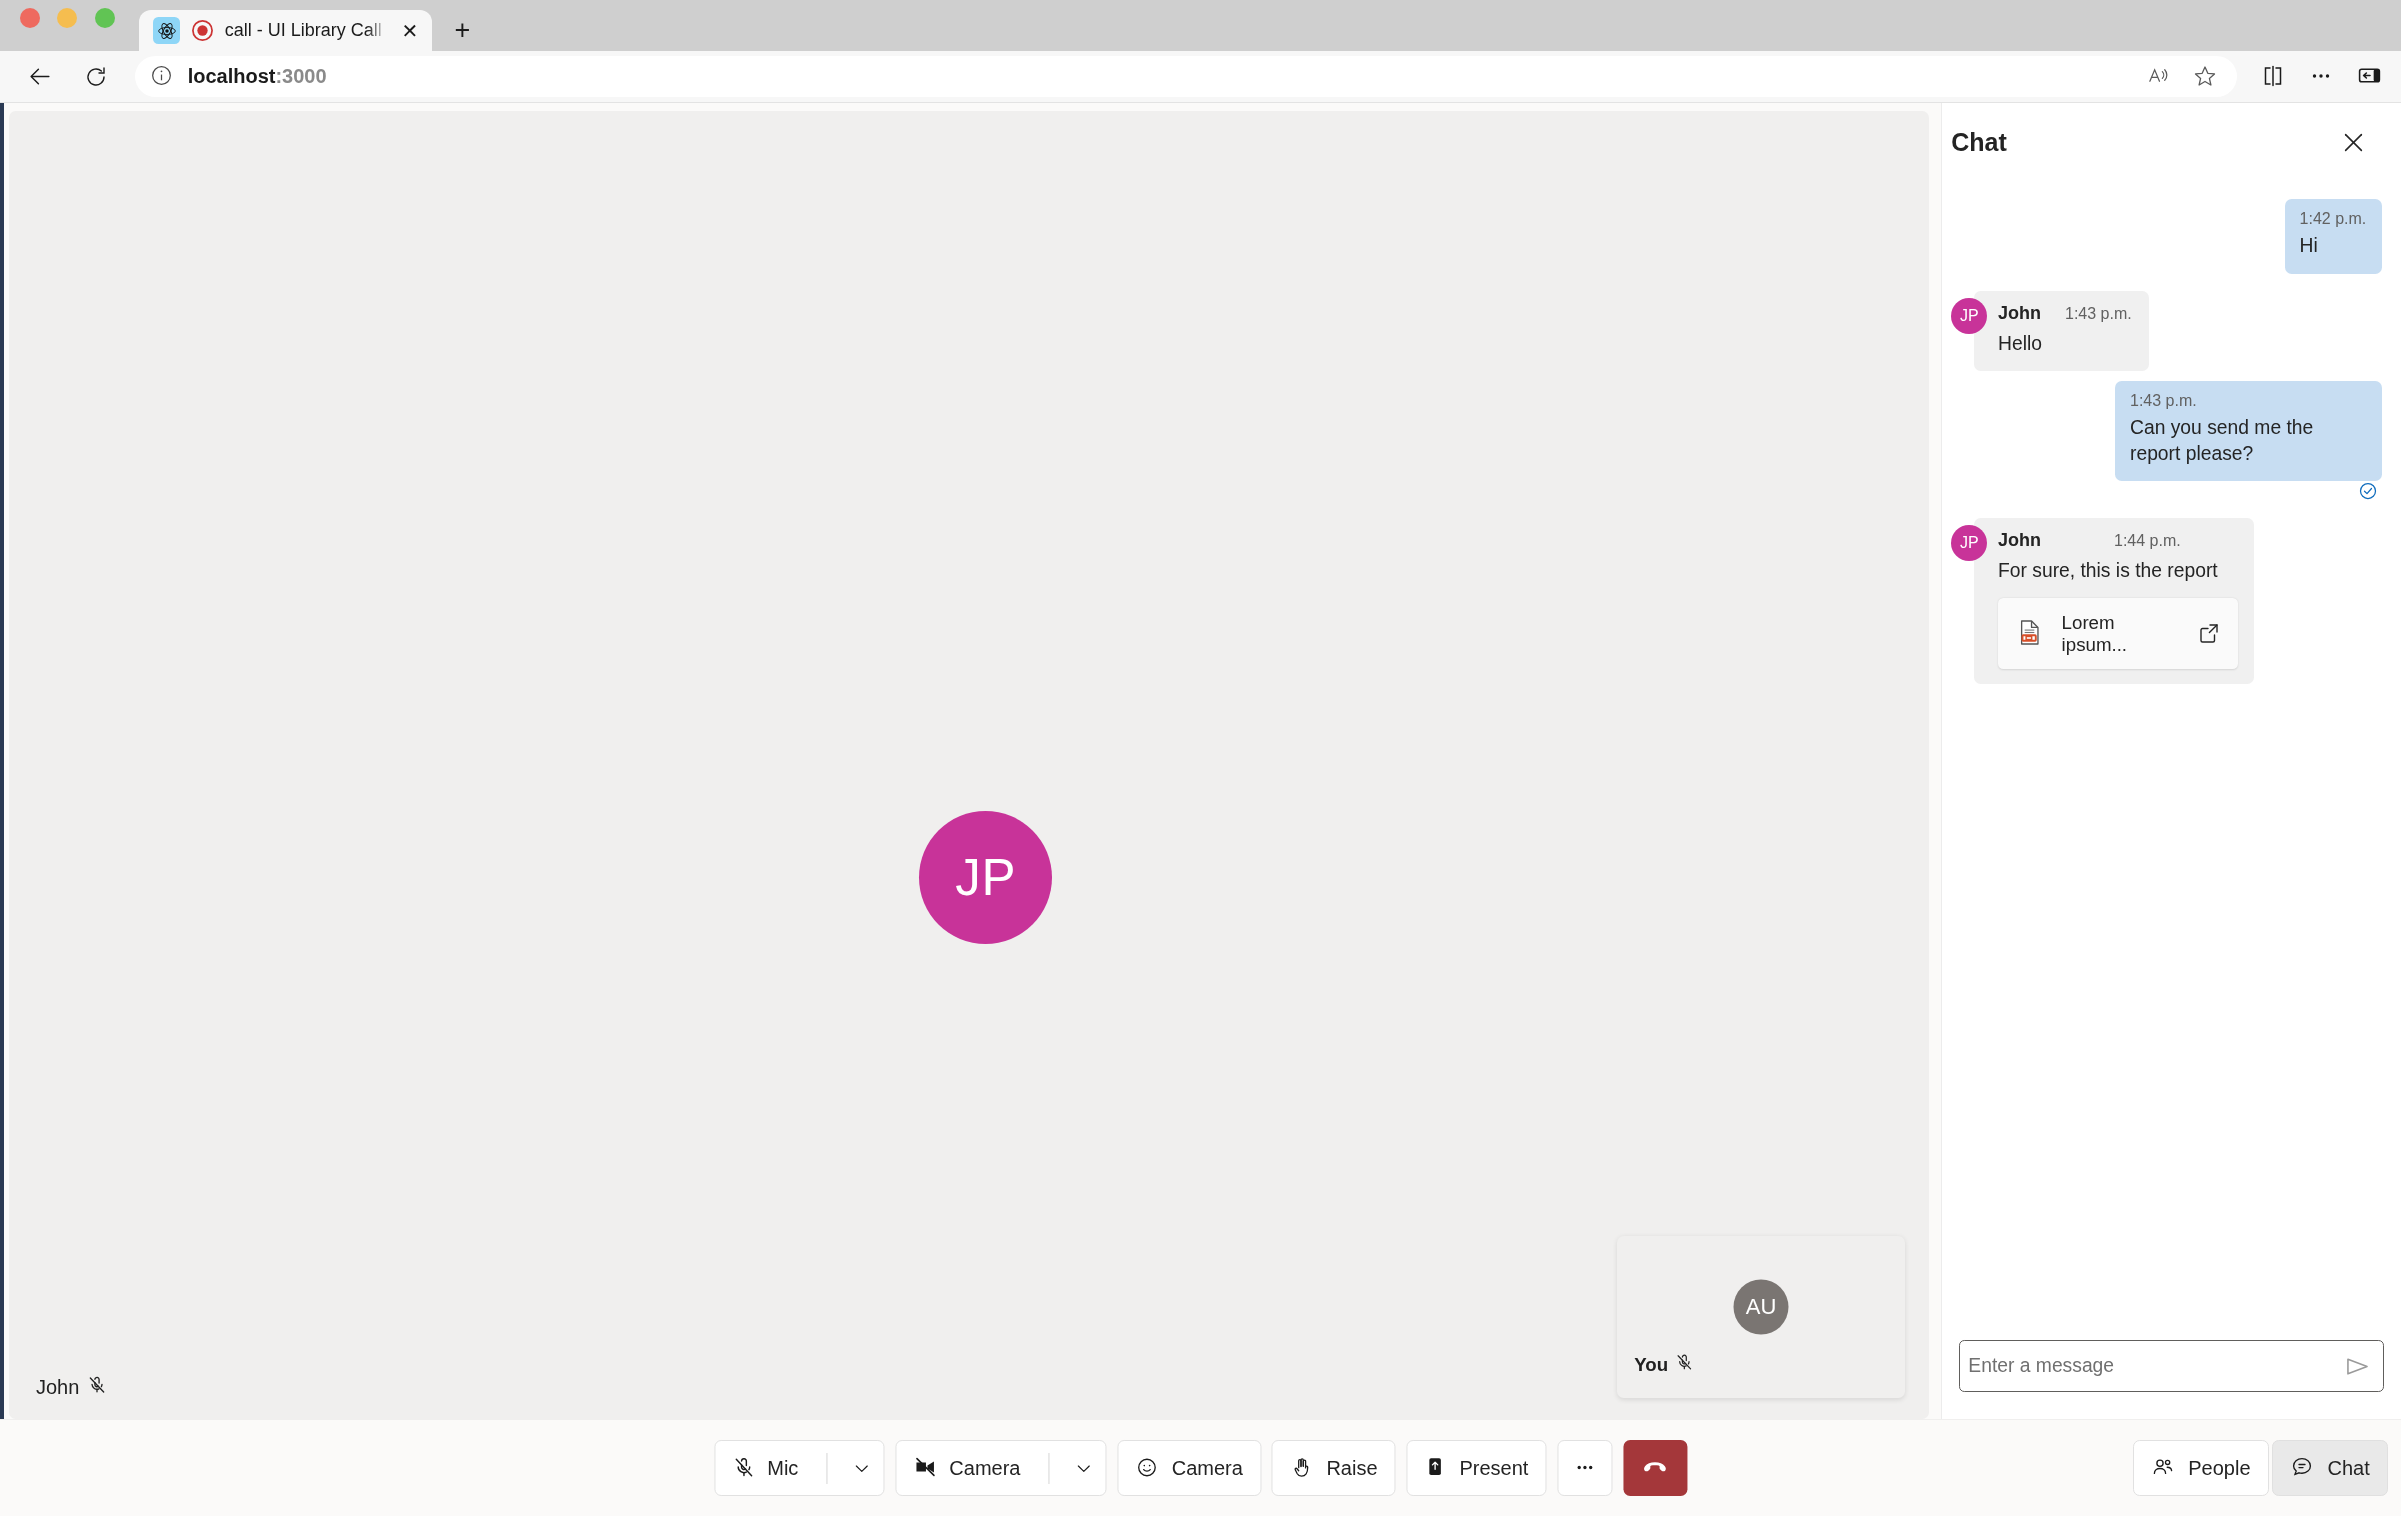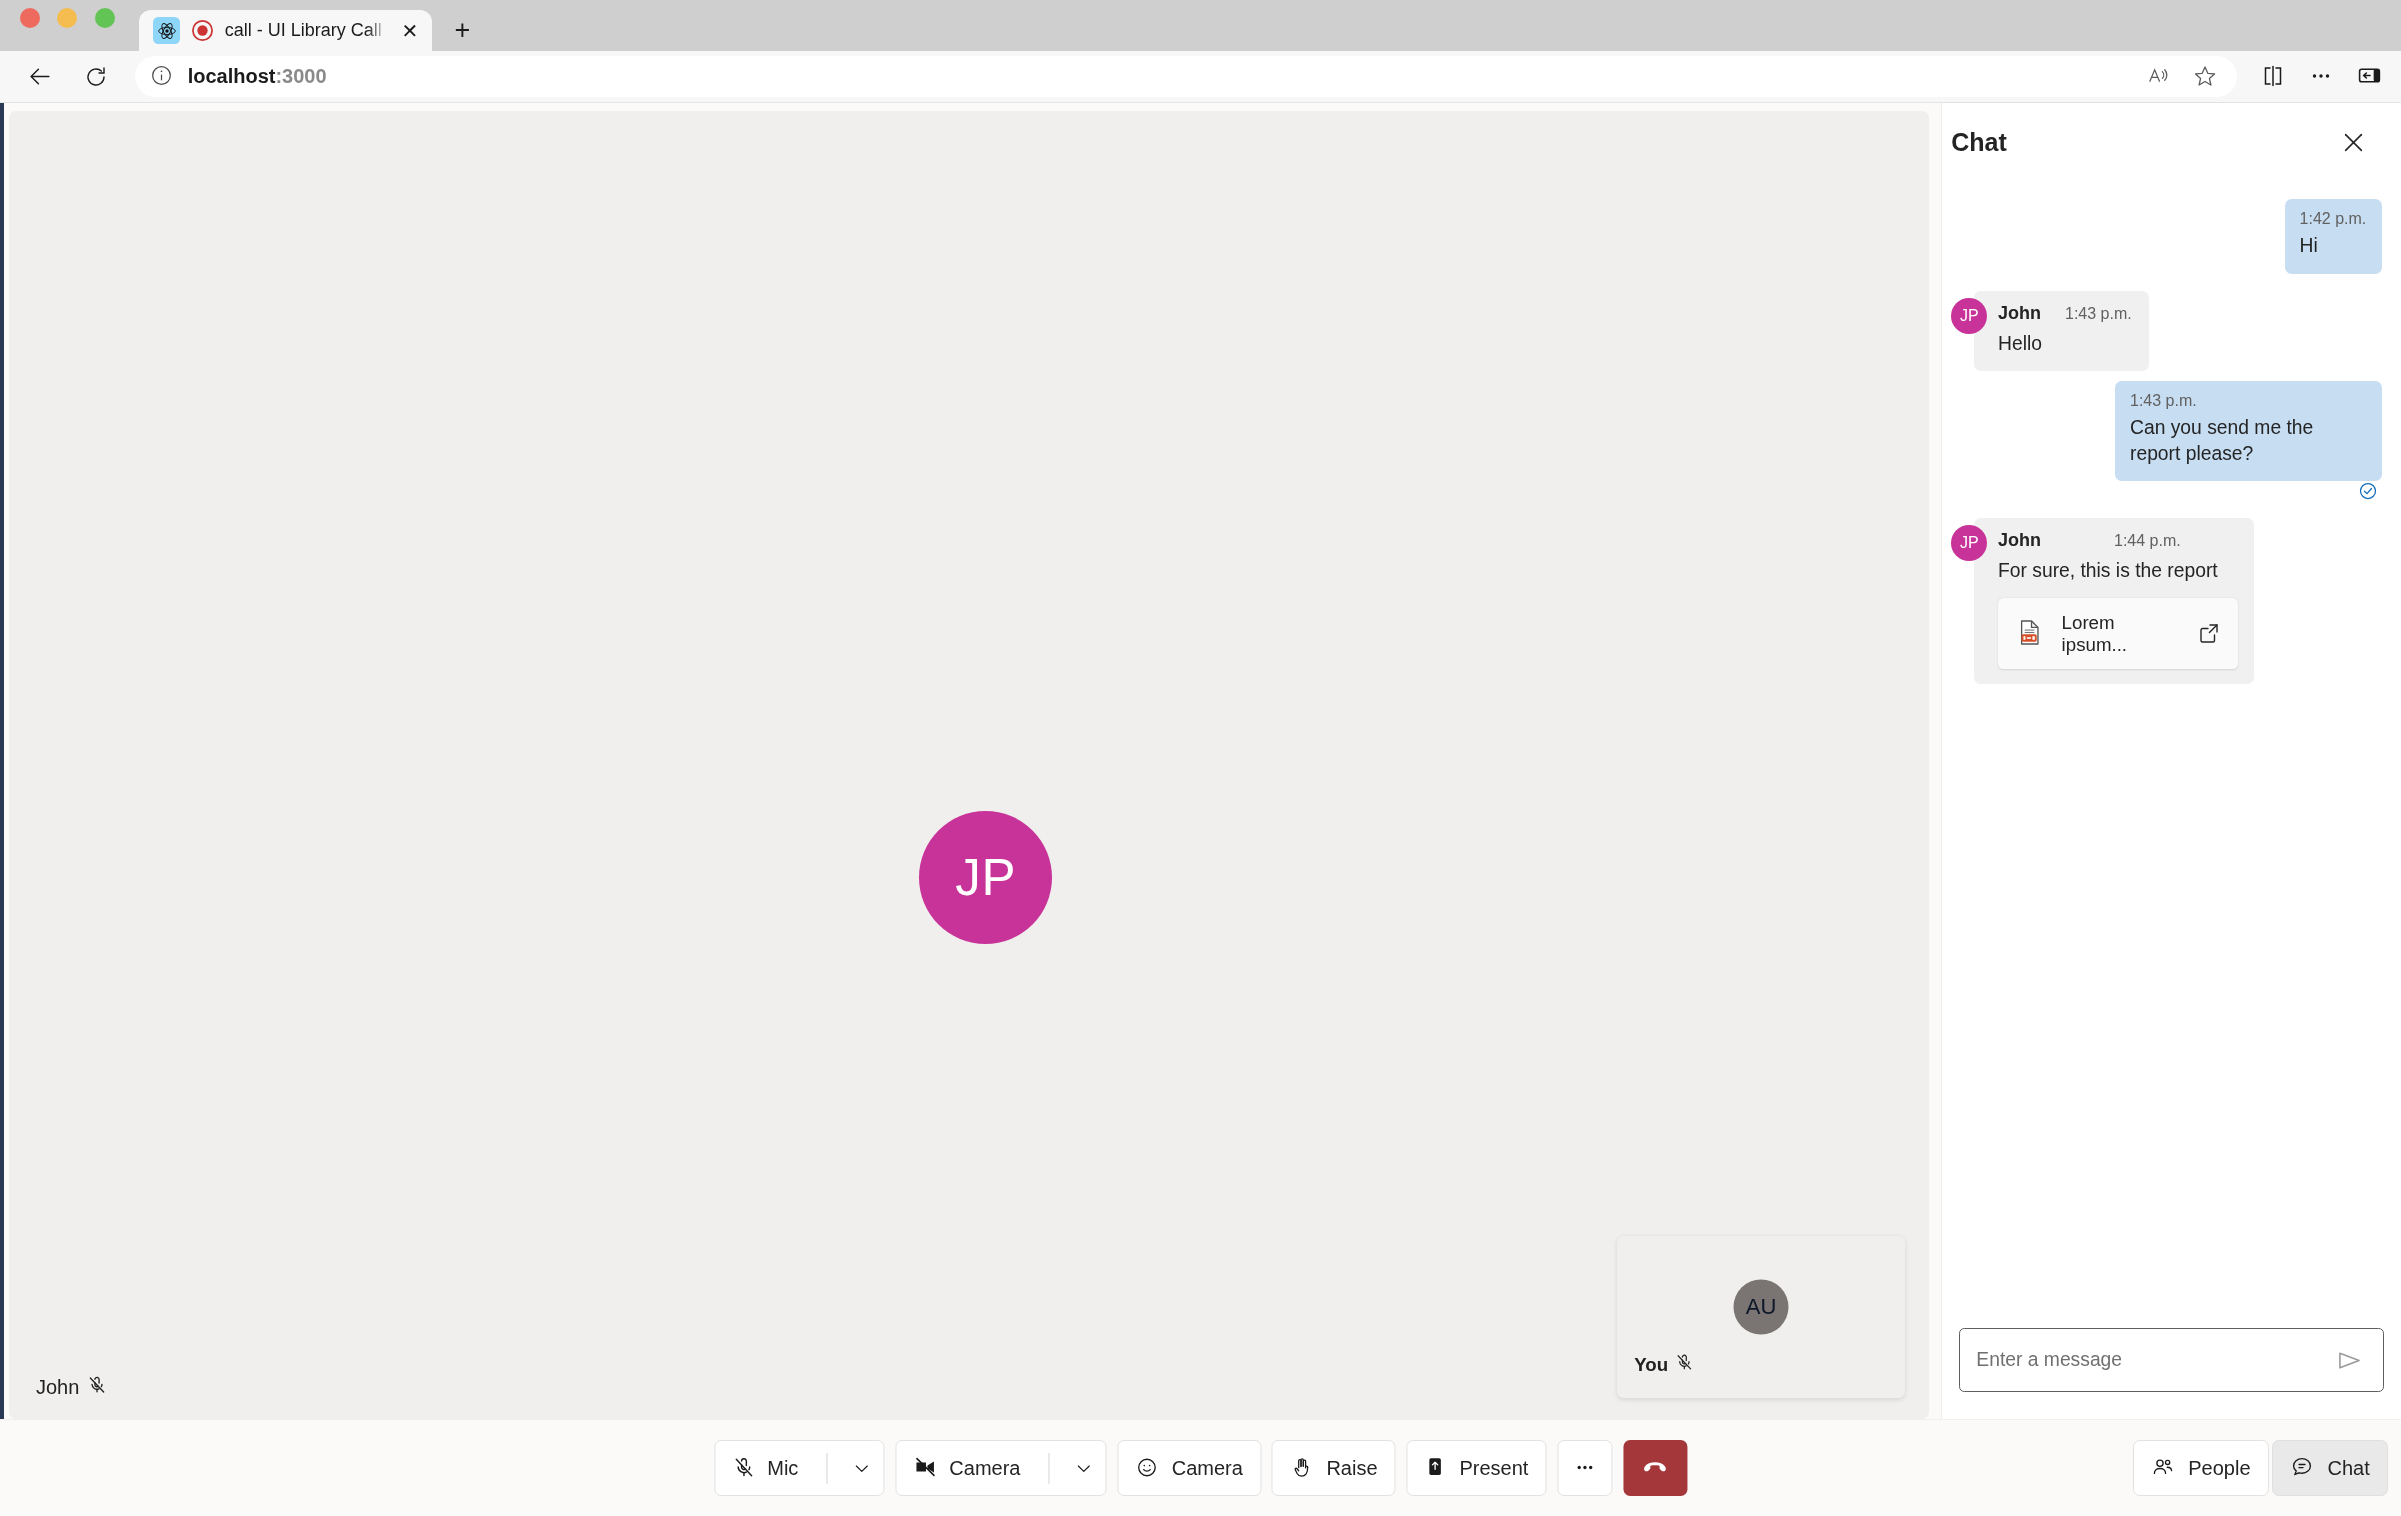--- a/index.html
+++ b/index.html
@@ -83,21 +83,21 @@
     display: flex; align-items: center; gap: 8px;
     font-size: 20px; color: #212121; padding: 4px 6.7px; border-radius: 4px;
   }
   .pip {
     position: absolute; right: 24px; bottom: 21.3px; width: 288px; height: 162px;
     background: #f0efee; border-radius: 6.7px;
     box-shadow: 0 1.3px 5.3px rgba(0,0,0,0.10); overflow: hidden;
   }
   .pip-avatar {
     position: absolute; left: 50%; top: 44%; transform: translate(-50%,-50%);
-    width: 55px; height: 55px; border-radius: 50%; background: #7a7572; color: #0f172a;
+    width: 55px; height: 55px; border-radius: 50%; background: #7a7572; color: #ffffff;
     display: flex; align-items: center; justify-content: center; font-size: 22px;
   }
   .pip-label {
     position: absolute; left: 17.3px; bottom: 21px; display: flex; align-items: center; gap: 6.7px;
     font-size: 18.7px; color: #212121; font-weight: 600;
   }
 
   
   .chatpane {
     width: 460px; flex: none; background: #ffffff;
@@ -145,22 +145,22 @@
 
   .filecard {
     margin-top: 14.7px; background: #fafafa; border-radius: 5.3px;
     box-shadow: 0 0.7px 2px rgba(0,0,0,0.12);
     display: flex; align-items: center; gap: 17.3px; padding: 13.3px 17.3px; min-width: 240px;
   }
   .filename { font-size: 18.7px; color: #242424; flex: 1 1 auto; }
 
   .chat-compose { flex: none; padding: 12px 17.3px 27px 17.3px; }
   .compose-box {
-    height: 64px; border: 1.3px solid #605e5c; border-radius: 5.3px;
-    display: flex; align-items: center; padding: 0 16px; margin-top: 7px;
+    height: 52px; border: 1.3px solid #605e5c; border-radius: 5.3px;
+    display: flex; align-items: center; padding: 0 8px; margin-top: 7px;
   }
   .compose-input {
     flex: 1 1 auto; border: 0; outline: 0; background: transparent;
     font-family: "Liberation Sans", sans-serif; font-size: 19.3px; color: #242424;
   }
   .compose-input::placeholder { color: #707070; }
   .send-btn { width: 35px; height: 35px; display: flex; align-items: center; justify-content: center; }
 
   
   .controlbar {

